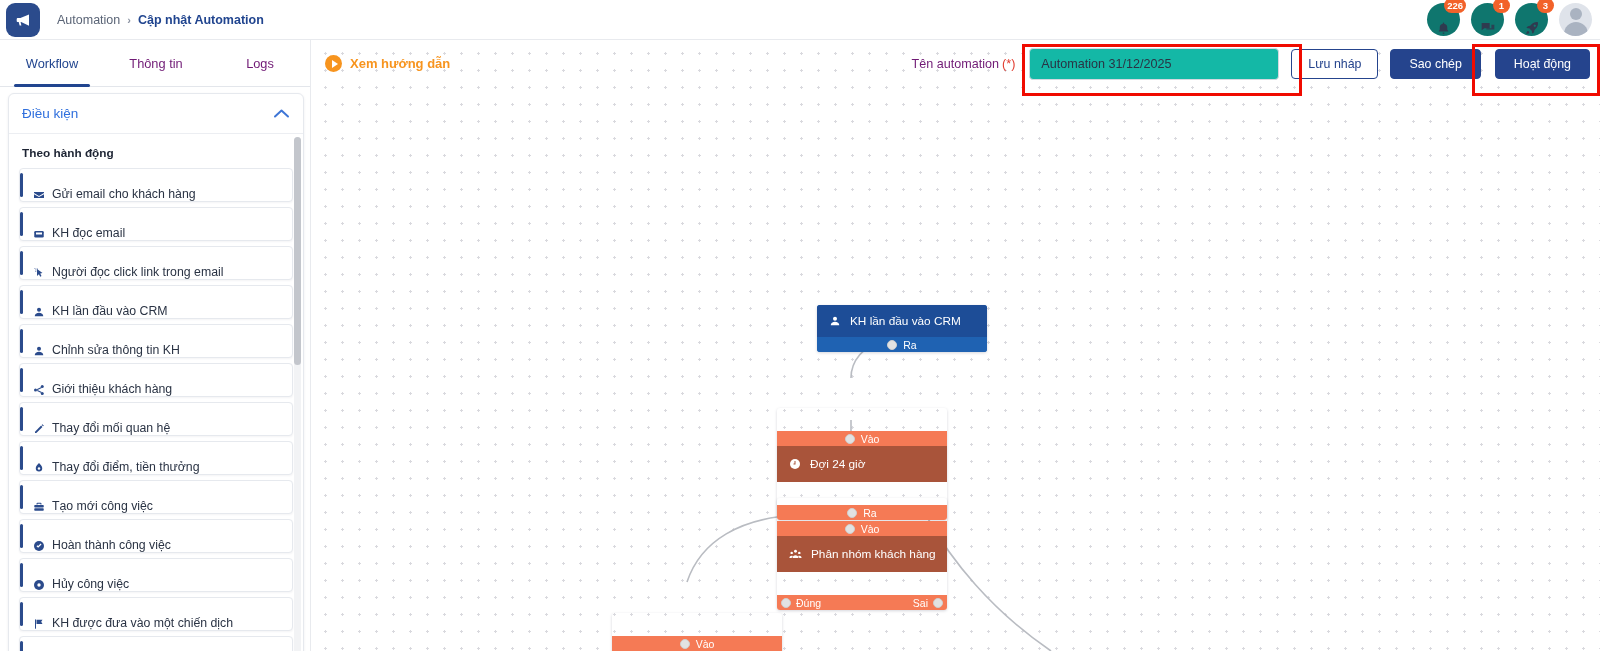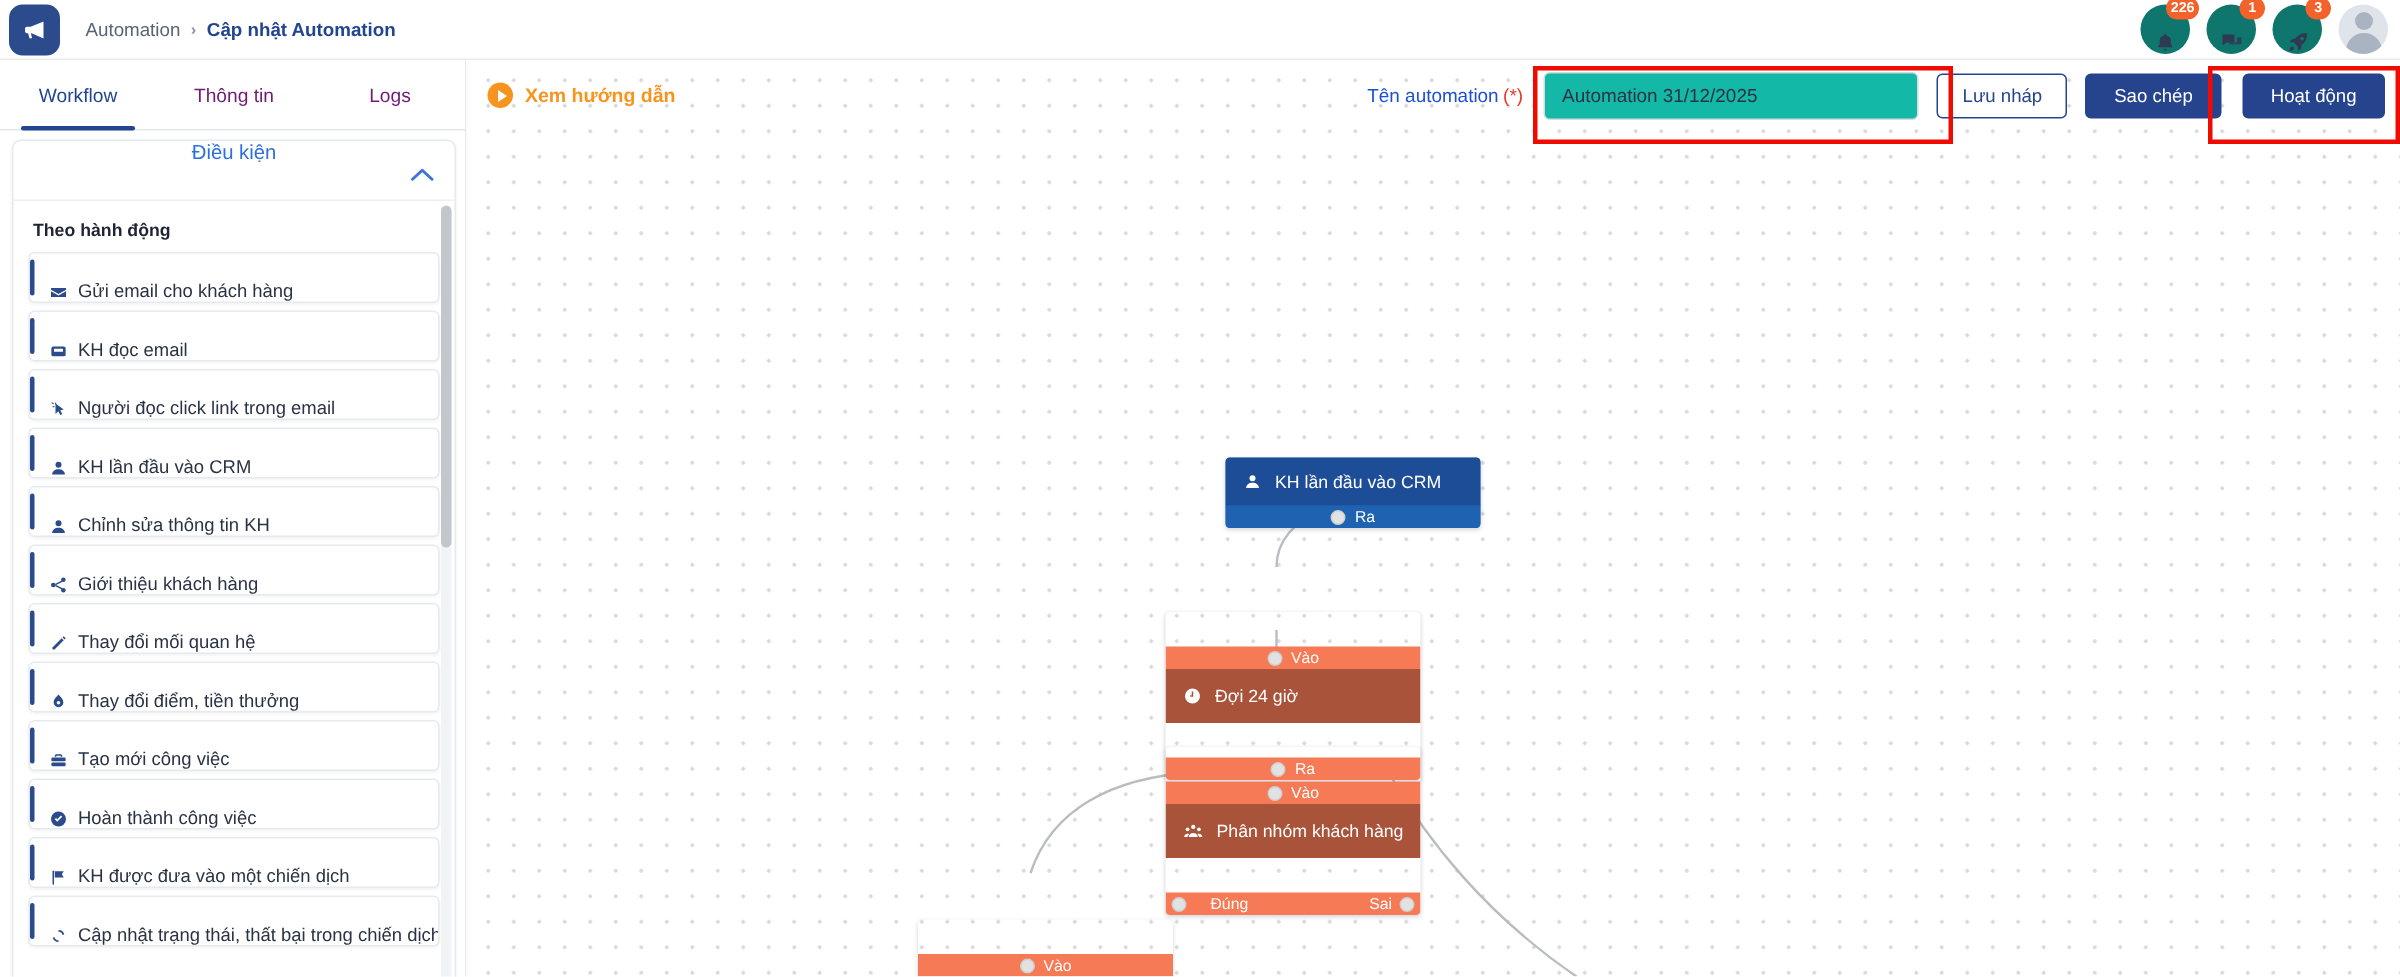--- a/index.html
+++ b/index.html
@@ -74,21 +74,20 @@
 
   .panel-card {
     position: absolute; left: 8px; top: 53px; width: 296px; height: 598px;
     background: #fff; border: 1px solid #e6e9ee; border-radius: 6px;
     box-shadow: 0 1px 3px rgba(25,35,60,.07);
     overflow: hidden;
   }
   .panel-head {
     height: 40px; display: flex; align-items: center; padding: 0 13px;
     border-bottom: 1px solid #eceef2;
-    flex-direction: column;
   }
   .panel-head .ttl { font-size: 13.5px; color: #2f6fdd; }
   .panel-head .chev { margin-left: auto; cursor: pointer; }
 
   .panel-body {
     position: absolute; left: 0; top: 41px; right: 0; bottom: 0;
     padding: 8px 10px 0 10px;
   }
   .group-title { font-size: 11.8px; font-weight: bold; color: #1d2433; margin: 3px 0 8px 3px; }
   .opt {
@@ -139,21 +138,21 @@
     display: flex; align-items: center; justify-content: center; flex: 0 0 auto;
   }
   .guide-link .play i {
     width: 0; height: 0; border-left: 6px solid #fff;
     border-top: 4px solid transparent; border-bottom: 4px solid transparent;
     margin-left: 2px;
   }
   .guide-link .txt { font-size: 13px; color: #f7941e; font-weight: bold; }
 
   .name-block { margin-left: auto; display: flex; align-items: center; }
-  .name-label { font-size: 12.6px; color: #1d4ed8; }
+  .name-label { font-size: 12.6px; color: #701a75; }
   .name-star { color: #e23b2e; font-size: 12.6px; margin-left: 3px; }
   .name-input {
     width: 250px; height: 32px; margin-left: 14px;
     border: 1px solid #d5d9e0; border-radius: 4px; background: #14b8a6;
     font-size: 12.6px; color: #2a3344; padding: 0 11px;
     font-family: "Liberation Sans", sans-serif; outline: none;
   }
   .btn {
     height: 30px; border-radius: 4px; font-size: 12.4px; cursor: pointer;
     display: flex; align-items: center; justify-content: center;
@@ -185,21 +184,21 @@
   .node.start { background: #1c63b5; }
   .node.start .node-body { background: #1d4d97; height: 32px; }
   .node.start .port-row.out { background: #1f62b2; justify-content: center; gap: 6px; }
 
   
   .node.step .port-row { background: #f57a55; margin-top: 23px; }
   .node.step .node-body { background: #a9543a; }
   .node.step .port-row.in { justify-content: center; gap: 6px; }
   .node.step .port-row.out { justify-content: center; gap: 6px; }
   .node.step .port-row.split { justify-content: space-between; padding: 0 4px; }
-  .node.step .port-row.split .left { display: flex; align-items: center; gap: 16px; }
+  .node.step .port-row.split .left { display: flex; align-items: center; gap: 5px; }
   .node.step .port-row.split .right { display: flex; align-items: center; gap: 5px; }
 
   svg.links { position: absolute; left: 0; top: 0; width: 1289px; height: 611px; overflow: visible; }
   svg.links path { fill: none; stroke: #b9bcc2; stroke-width: 1.6; }
 </style>
 </head>
 <body>
 
 <div class="app">
 
@@ -374,20 +373,29 @@
         <div class="opt">
           <span class="gi">
             <svg width="12" height="12" viewBox="0 0 24 24" fill="#2b4b8c">
                 <circle cx="12" cy="12" r="10"></circle>
                 <path d="M7 12.3l3.3 3.3L17 8.9l-1.7-1.7-5 5L8.7 10.6z" fill="#fff"></path>
               </svg>
           </span>
           <span class="lbl">Hoàn thành công việc</span>
         </div>
 
+        <div class="opt">
+          <span class="gi">
+            <svg width="12" height="12" viewBox="0 0 24 24" fill="#2b4b8c">
+                <circle cx="12" cy="12" r="10"></circle>
+                <circle cx="12" cy="12" r="3.4" fill="#fff"></circle>
+              </svg>
+          </span>
+          <span class="lbl">Hủy công việc</span>
+        </div>
 
         <div class="opt">
           <span class="gi">
             <svg width="12" height="12" viewBox="0 0 24 24" fill="#2b4b8c">
                 <rect x="4" y="2.5" width="2" height="19" rx="1"></rect>
                 <path d="M7 3.5h12l-2.6 4.2L19 12H7z"></path>
               </svg>
           </span>
           <span class="lbl">KH được đưa vào một chiến dịch</span>
         </div>

